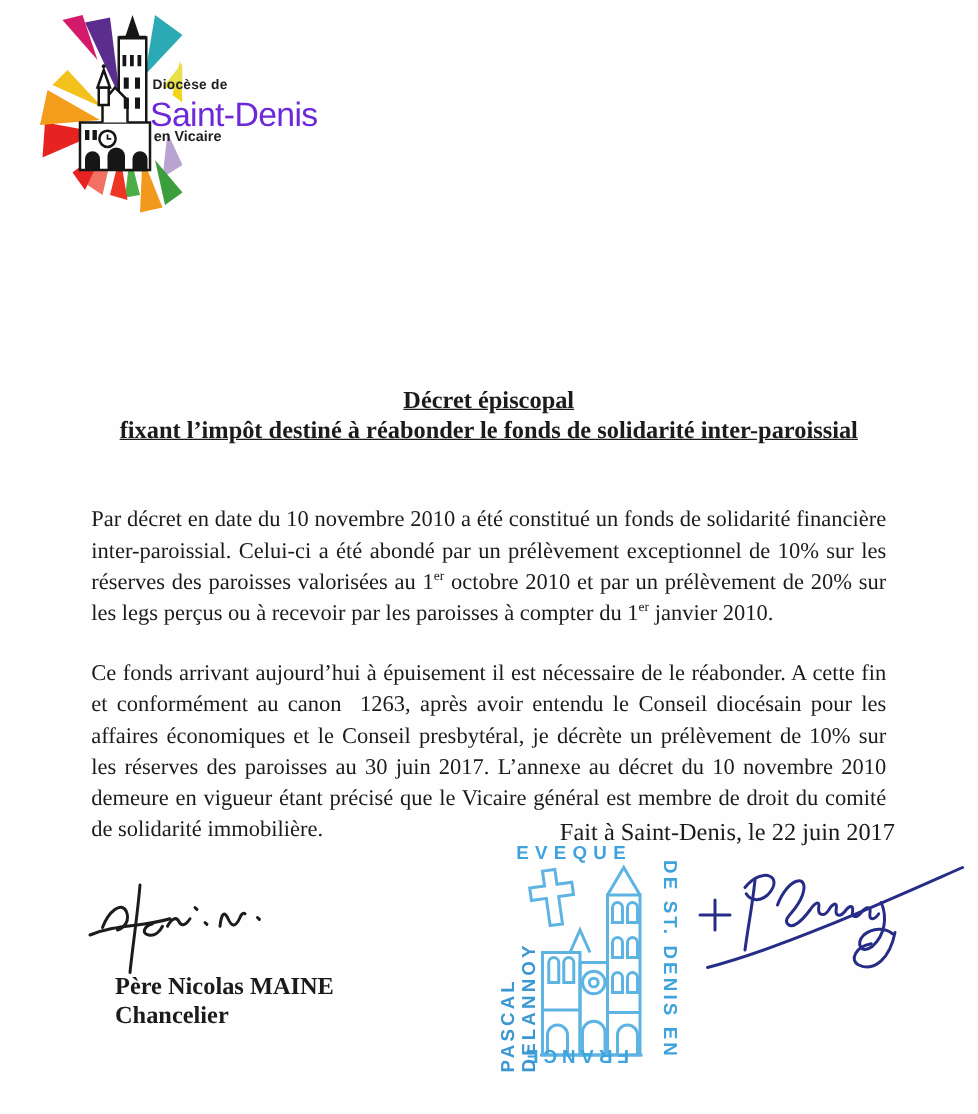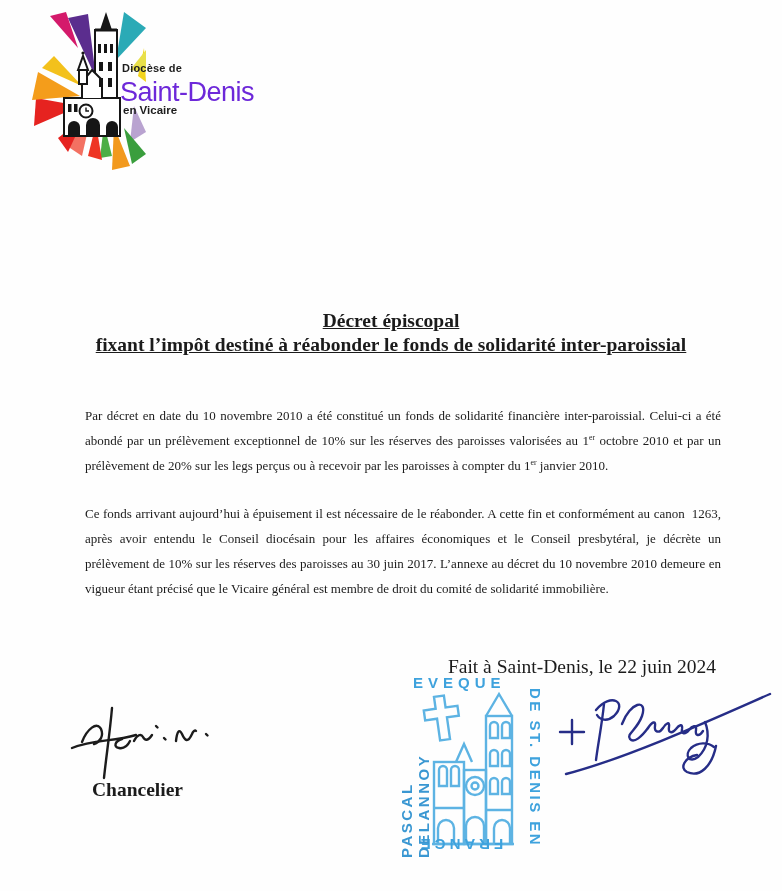--- a/index.html
+++ b/index.html
@@ -11,22 +11,22 @@
   .logo-art{position:absolute;left:26px;top:6px;width:120px;height:168px;}
   .logo-text{position:absolute;font-family:"Liberation Sans",sans-serif;color:#1d1d1d;}
   .logo-small-top{left:122px;top:62px;font-size:11px;font-weight:bold;letter-spacing:.2px;}
   .logo-main{left:120px;top:77px;font-size:27px;font-weight:500;letter-spacing:-.5px;color:#6d28d9;}
   .logo-small-bottom{left:123px;top:104px;font-size:11.5px;font-weight:bold;}
   
   .title-block{position:absolute;left:0;top:309px;width:782px;text-align:center;
     font-weight:bold;font-size:19.5px;line-height:24px;}
   .title-block .tline{text-decoration:underline;}
   
-  .body-block{position:absolute;left:85px;top:403px;width:636px;
-    font-size:13px;line-height:25px;text-align:justify;}
+  .body-block{position:absolute;left:73px;top:403px;width:636px;
+    font-size:18px;line-height:25px;text-align:justify;}
   .body-block p{margin:0;}
   .body-block p + p{margin-top:23px;}
   sup{font-size:.60em;vertical-align:super;line-height:0;}
   
   .dateline{position:absolute;right:66px;top:656px;font-size:19.5px;}
   
   .sig-left-svg{position:absolute;left:60px;top:698px;}
   .chancellor-block{position:absolute;left:92px;top:778px;font-weight:bold;
     font-size:19.5px;line-height:23px;}
   .sig-right-svg{position:absolute;left:538px;top:684px;}
@@ -103,21 +103,21 @@
   <div class="title-block">
     <div class="tline">Décret épiscopal</div>
     <div class="tline">fixant l’impôt destiné à réabonder le fonds de solidarité inter-paroissial</div>
   </div>
 
   <div class="body-block">
     <p>Par décret en date du 10 novembre 2010 a été constitué un fonds de solidarité financière inter-paroissial. Celui-ci a été abondé par un prélèvement exceptionnel de 10% sur les réserves des paroisses valorisées au 1<sup>er</sup> octobre 2010 et par un prélèvement de 20% sur les legs perçus ou à recevoir par les paroisses à compter du 1<sup>er</sup> janvier 2010.</p>
     <p>Ce fonds arrivant aujourd’hui à épuisement il est nécessaire de le réabonder. A cette fin et conformément au canon&nbsp; 1263, après avoir entendu le Conseil diocésain pour les affaires économiques et le Conseil presbytéral, je décrète un prélèvement de 10% sur les réserves des paroisses au 30 juin 2017. L’annexe au décret du 10 novembre 2010 demeure en vigueur étant précisé que le Vicaire général est membre de droit du comité de solidarité immobilière.</p>
   </div>
 
-  <div class="dateline">Fait à Saint-Denis, le 22 juin 2024</div>
+  <div class="dateline">Fait à Saint-Denis, le 22 juin 2017</div>
 
   <div class="stamp">
     <svg class="stamp-art" width="148" height="186" viewBox="0 0 148 186" xmlns="http://www.w3.org/2000/svg">
       <g stroke="#55b0e2" stroke-width="2.4" fill="none" opacity="0.95">
 
         <g transform="rotate(-8 44 44)">
           <path d="M39,22 h10 v12 h12 v10 h-12 v22 h-10 v-22 h-12 v-10 h12 z"></path>
         </g>
 
         <rect x="88" y="42" width="26" height="128"></rect>
@@ -158,20 +158,21 @@
       <path d="M22,44 C27,31 37,23 41,31 C44,38 40,44 34,46"></path>
       <path d="M62,41 c-7,2 -9,8 -3,9 c5,1 9,-3 11,-7"></path>
       <path d="M74,43 c3,-6 7,-8 9,-4 c2,4 5,4 9,-2"></path>
       <path d="M96,28 l1.5,1.5"></path>
       <path d="M104,40 l1.5,1.5"></path>
       <path d="M116,43 c1,-9 3,-13 6,-7 c3,7 6,9 10,0 c1,-3 3,-4 4,-3"></path>
       <path d="M146,36 l1.5,1.5"></path>
     </g>
   </svg>
   <div class="chancellor-block">
+    <div>Père Nicolas MAINE</div>
     <div>Chancelier</div>
   </div>
 
   <svg class="sig-right-svg" width="238" height="104" viewBox="0 0 238 104" xmlns="http://www.w3.org/2000/svg">
     <g stroke="#262d87" stroke-width="2.4" fill="none" stroke-linecap="round">
       <path d="M22,48 h24 M34,36 v24"></path>
       <path d="M66,20 C64,40 60,60 58,76"></path>
       <path d="M58,26 C73,8 90,18 76,32 C69,38 62,36 59,31"></path>
       <path d="M84,40 C92,18 110,14 104,32 C99,46 88,50 92,55 C96,60 104,52 110,44"></path>
       <path d="M110,44 C114,38 118,36 117,42 C116,48 121,50 125,44 C128,39 132,37 131,43 C130,49 134,50 138,45 C141,41 145,39 144,45 C143,50 147,51 151,46 C154,42 159,40 158,46 C157,52 161,53 165,47"></path>

